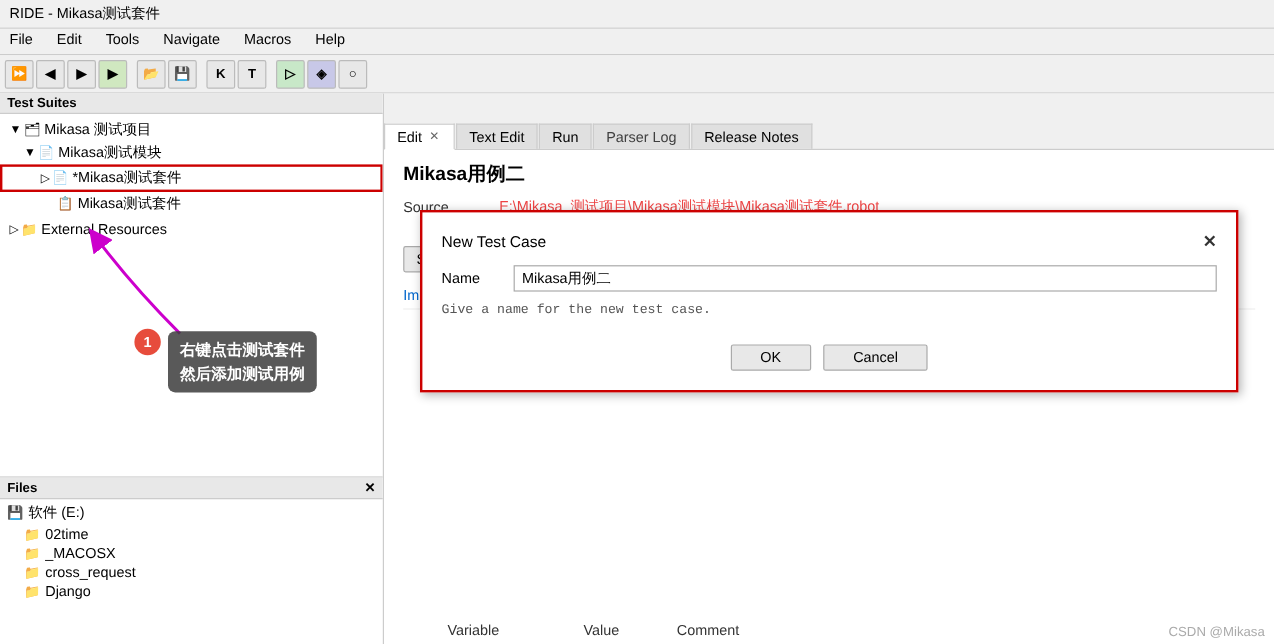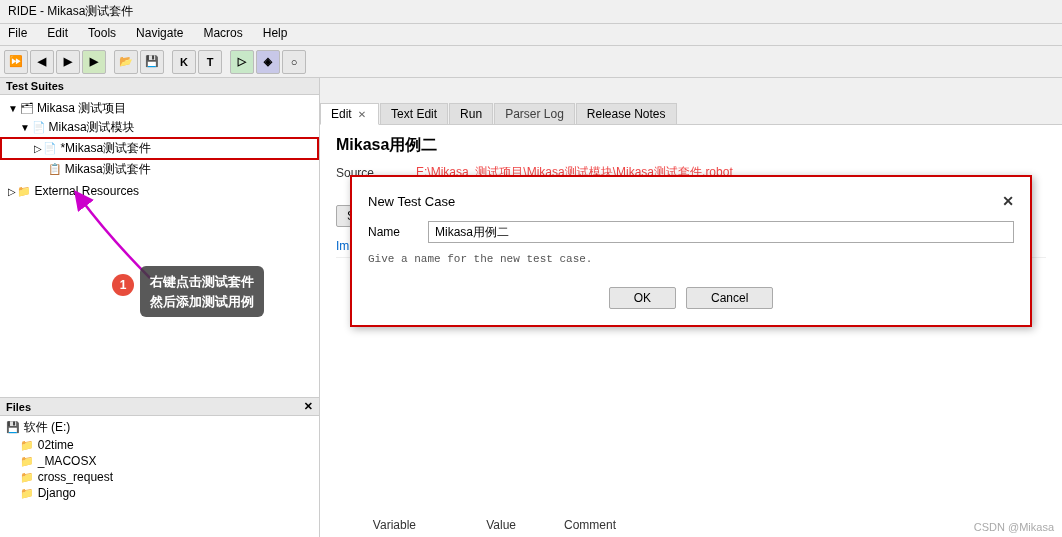--- a/index.html
+++ b/index.html
@@ -97,21 +97,21 @@
     .tree-label { font-size: 12px; }
     .tree-item.highlighted {
       background: white;
       border: 2px solid red;
     }
 
     
     #annotation-box {
       position: absolute;
       left: 140px;
-      top: 188px;
+      top: 198px;
       background: rgba(60,60,60,0.85);
       color: white;
       border-radius: 6px;
       padding: 6px 10px;
       font-size: 13px;
       font-weight: bold;
       line-height: 1.5;
       z-index: 10;
       white-space: nowrap;
     }

